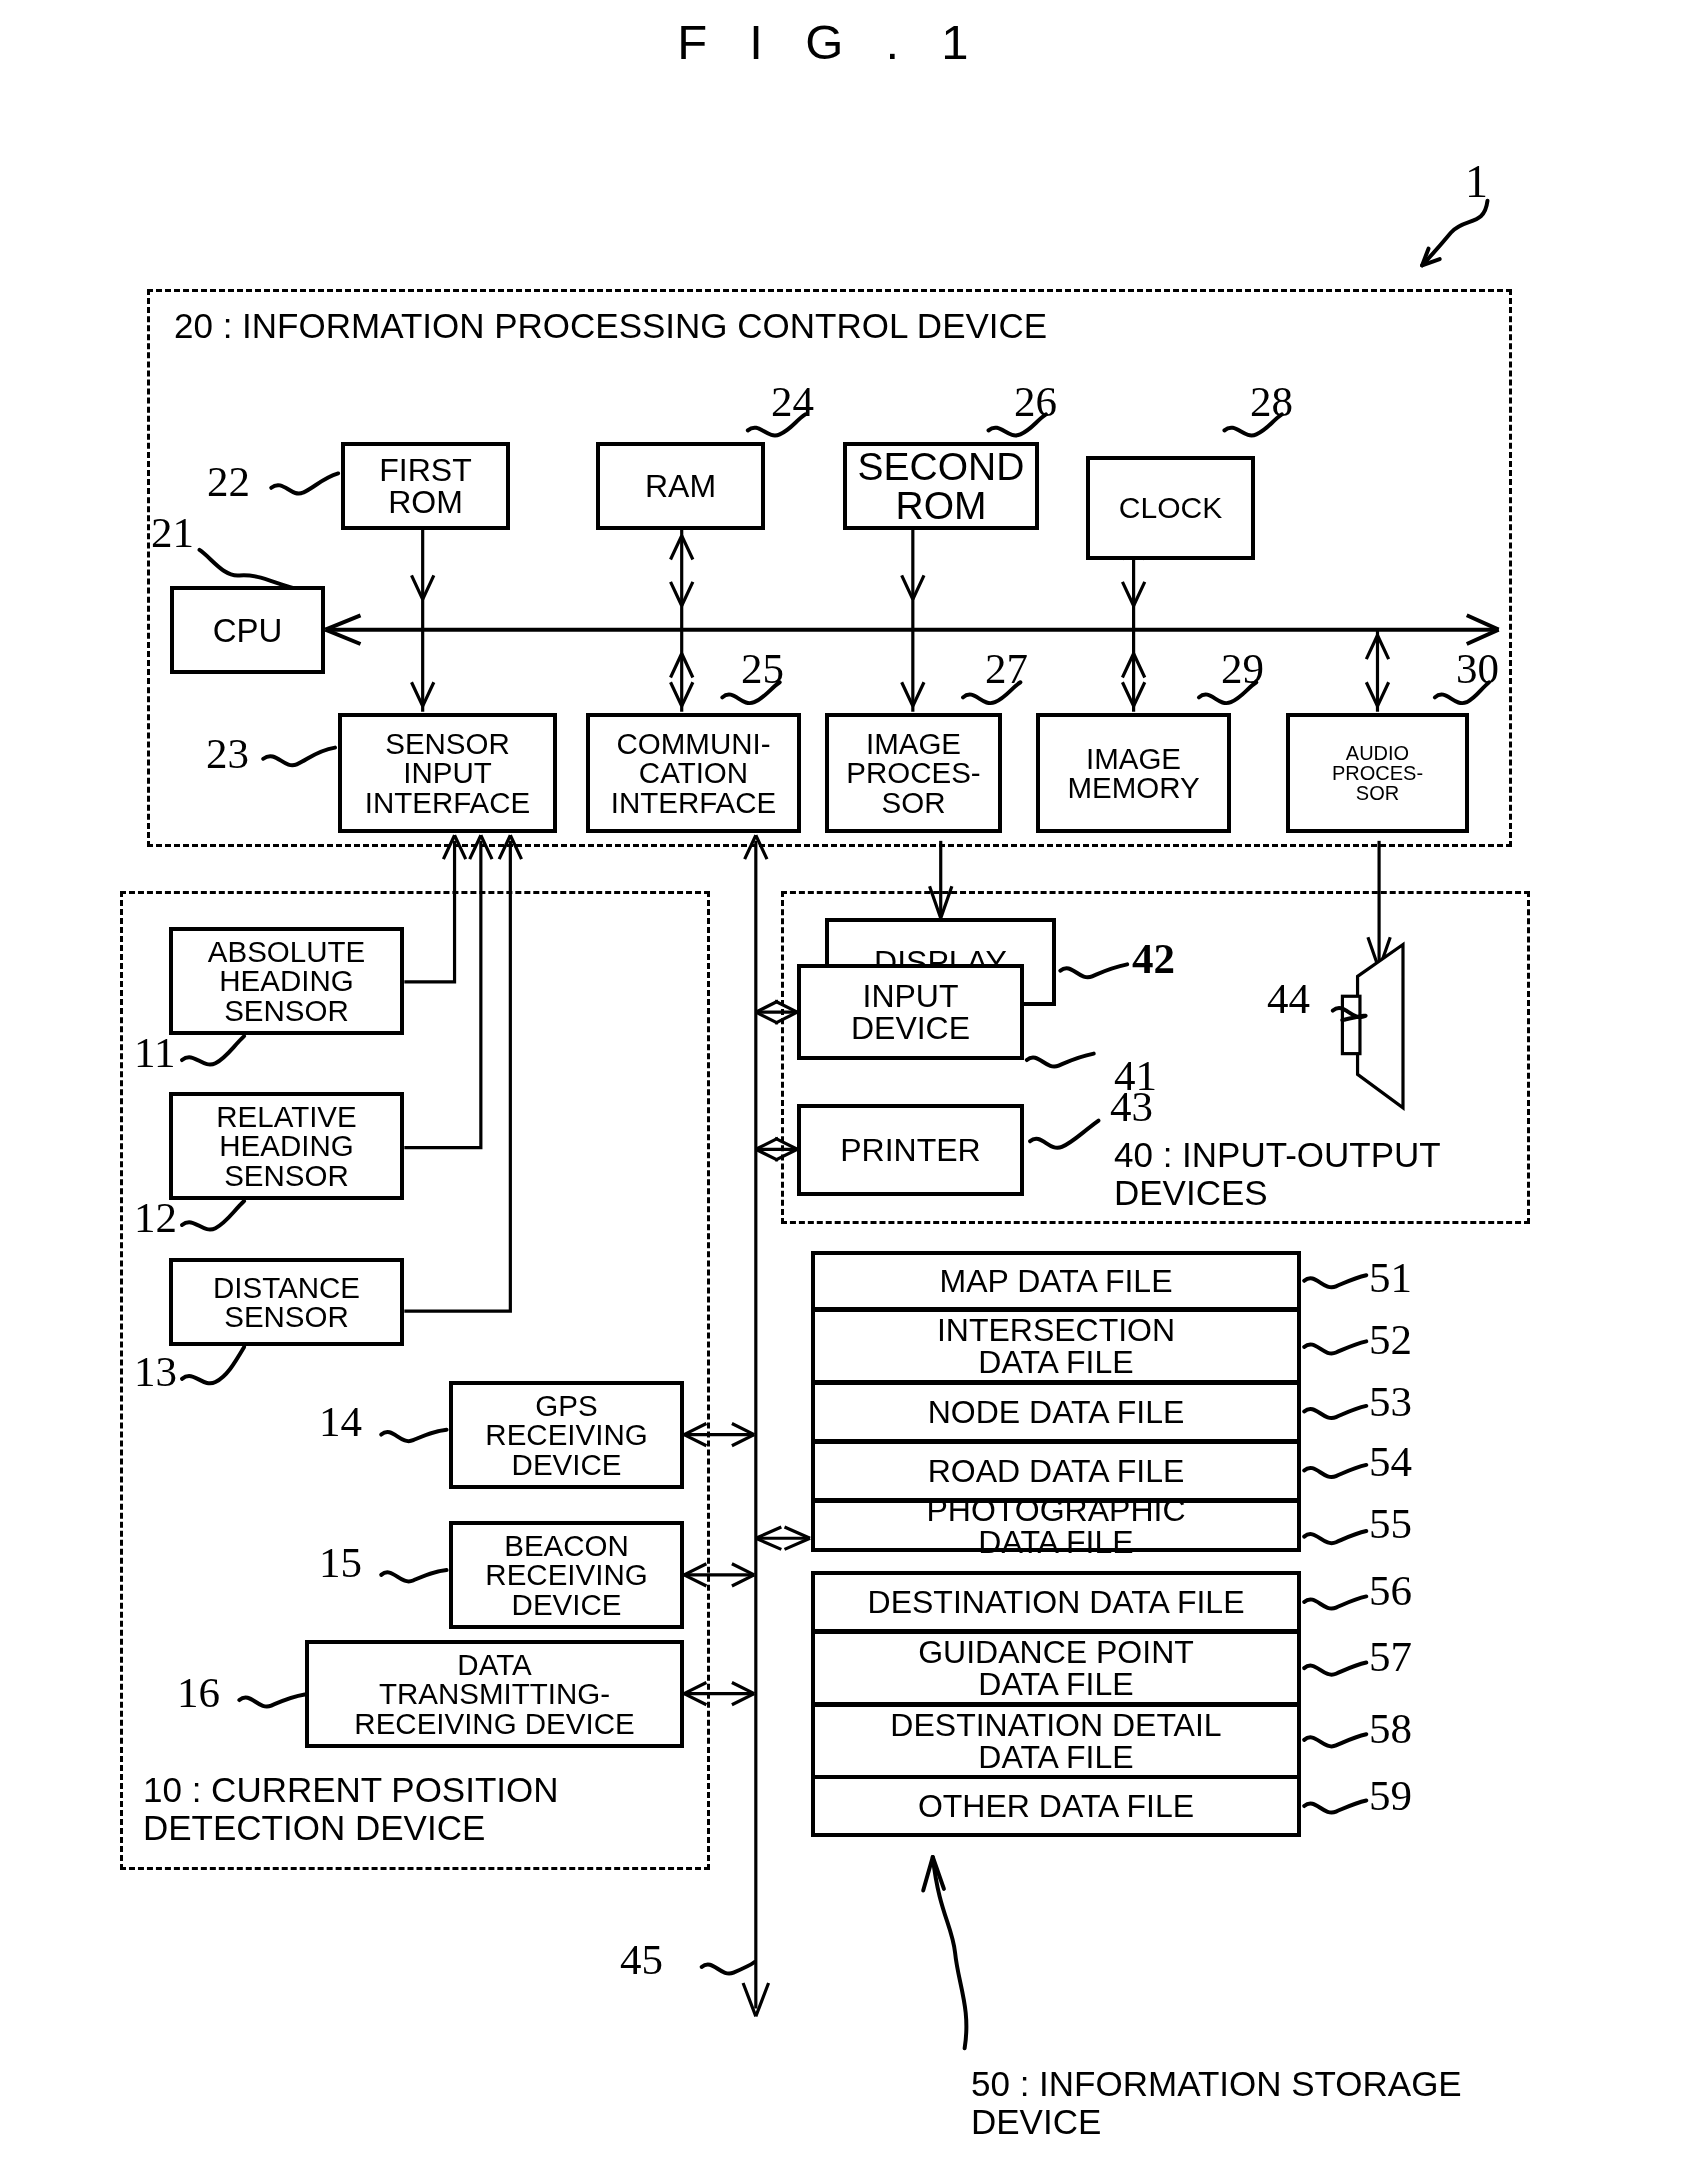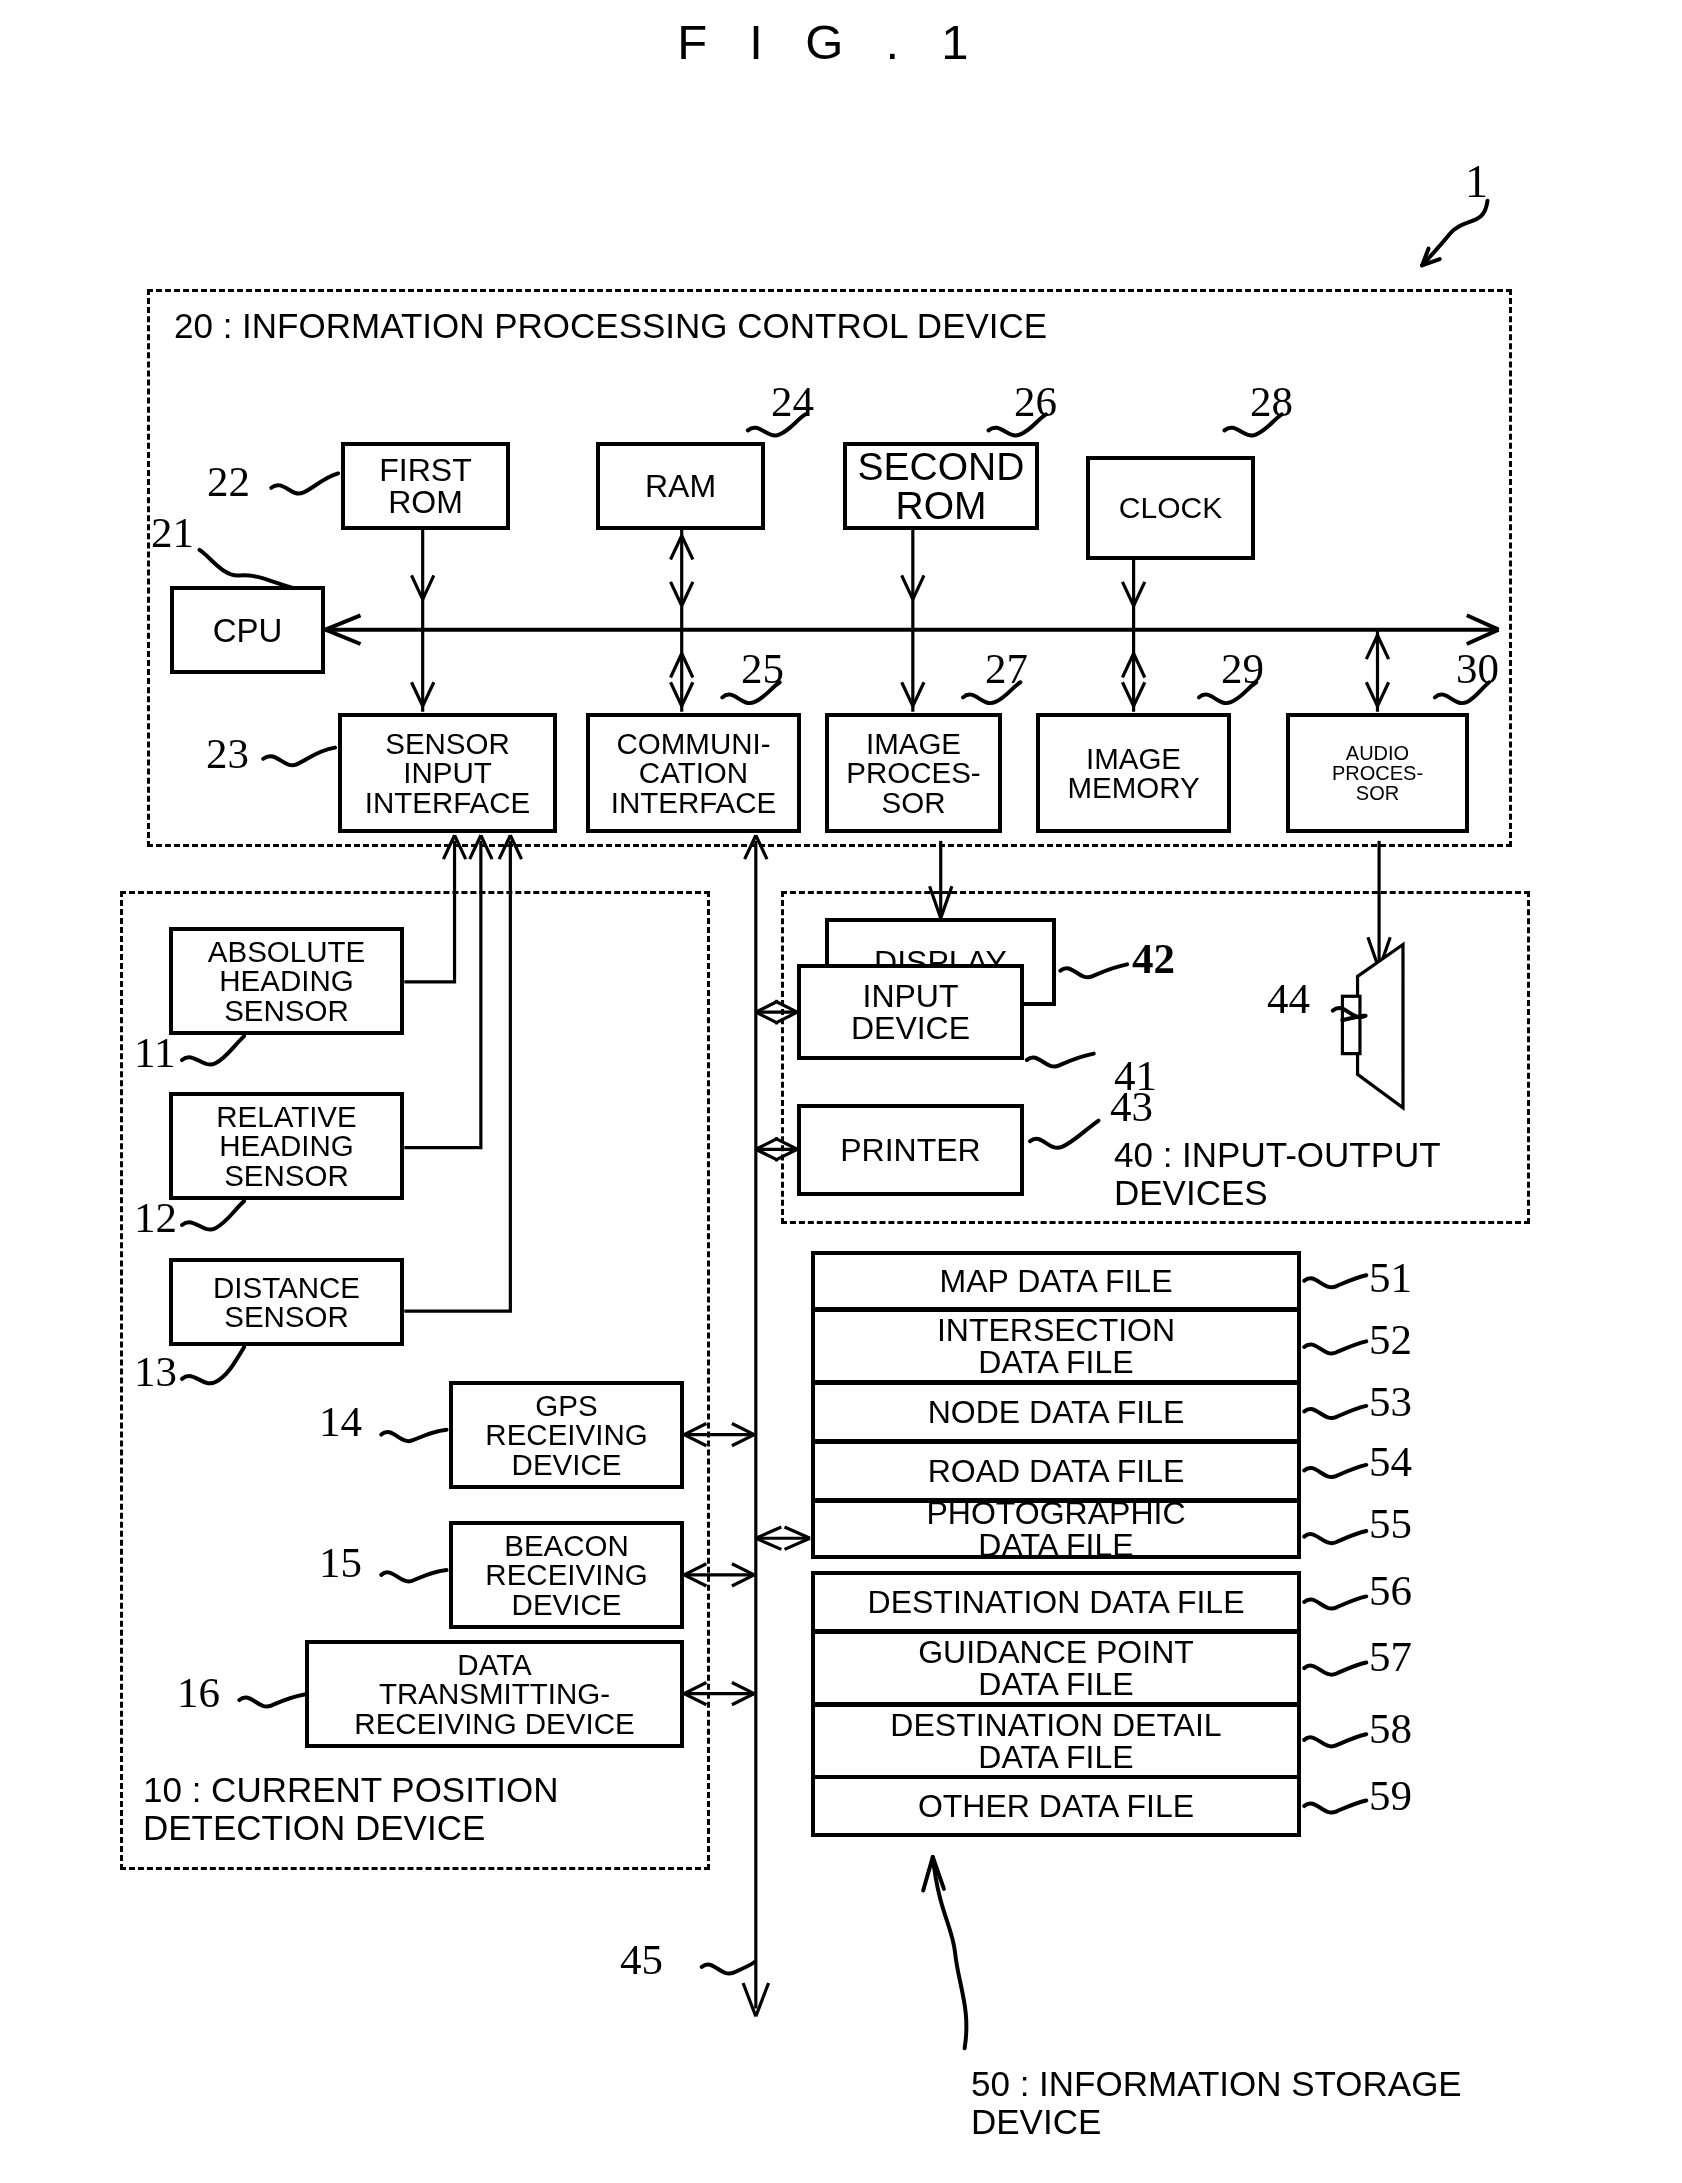--- a/index.html
+++ b/index.html
@@ -173,21 +173,21 @@
 <div class="box" style="left:811px; top:1308px; width:490px; height:76px; font-size:32px;">INTERSECTION
 DATA FILE</div>
 <div class="ref" style="left:1369px; top:1315px;">52</div>
 
 <div class="box" style="left:811px; top:1381px; width:490px; height:62px; font-size:32px;">NODE DATA FILE</div>
 <div class="ref" style="left:1369px; top:1377px;">53</div>
 
 <div class="box" style="left:811px; top:1440px; width:490px; height:62px; font-size:32px;">ROAD DATA FILE</div>
 <div class="ref" style="left:1369px; top:1437px;">54</div>
 
-<div class="box" style="left:811px; top:1499px; width:490px; height:60px; font-size:32px;">PHOTOGRAPHIC
+<div class="box" style="left:811px; top:1499px; width:490px; height:53px; font-size:32px;">PHOTOGRAPHIC
 DATA FILE</div>
 <div class="ref" style="left:1369px; top:1499px;">55</div>
 
 <div class="box" style="left:811px; top:1571px; width:490px; height:62px; font-size:32px;">DESTINATION DATA FILE</div>
 <div class="ref" style="left:1369px; top:1566px;">56</div>
 
 <div class="box" style="left:811px; top:1630px; width:490px; height:76px; font-size:32px;">GUIDANCE POINT
 DATA FILE</div>
 <div class="ref" style="left:1369px; top:1632px;">57</div>
 

